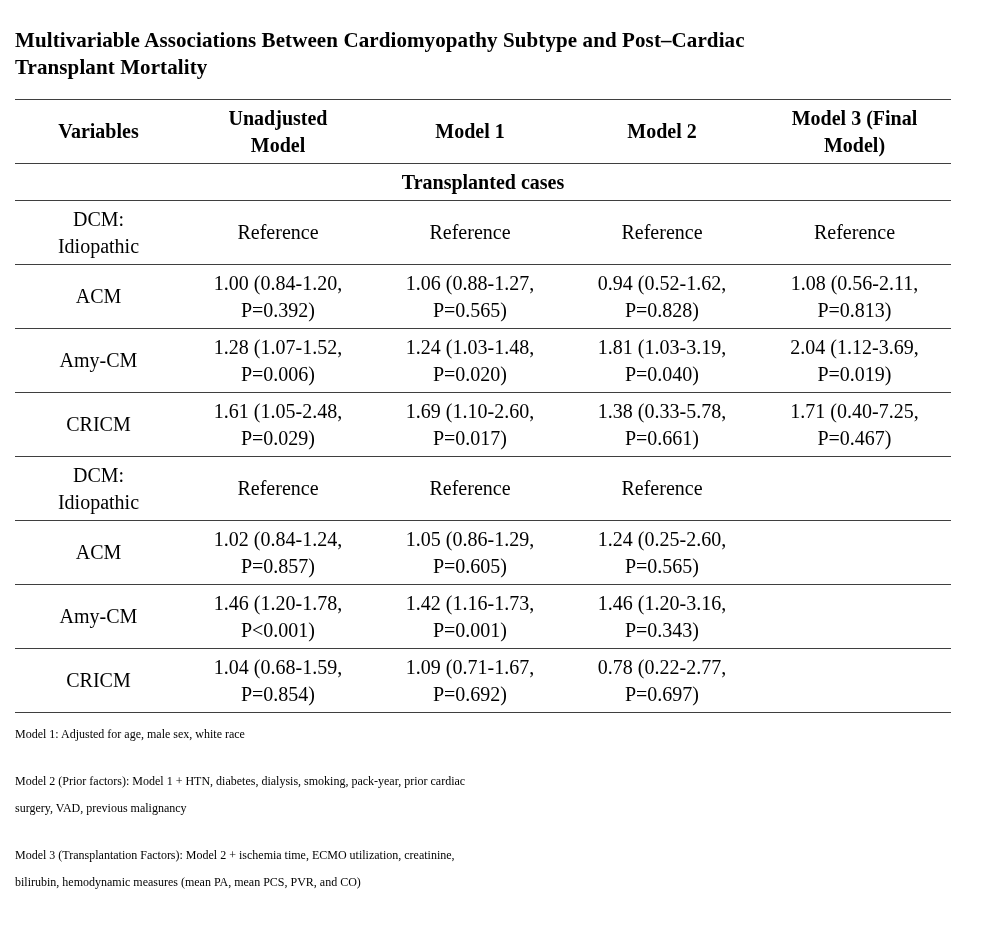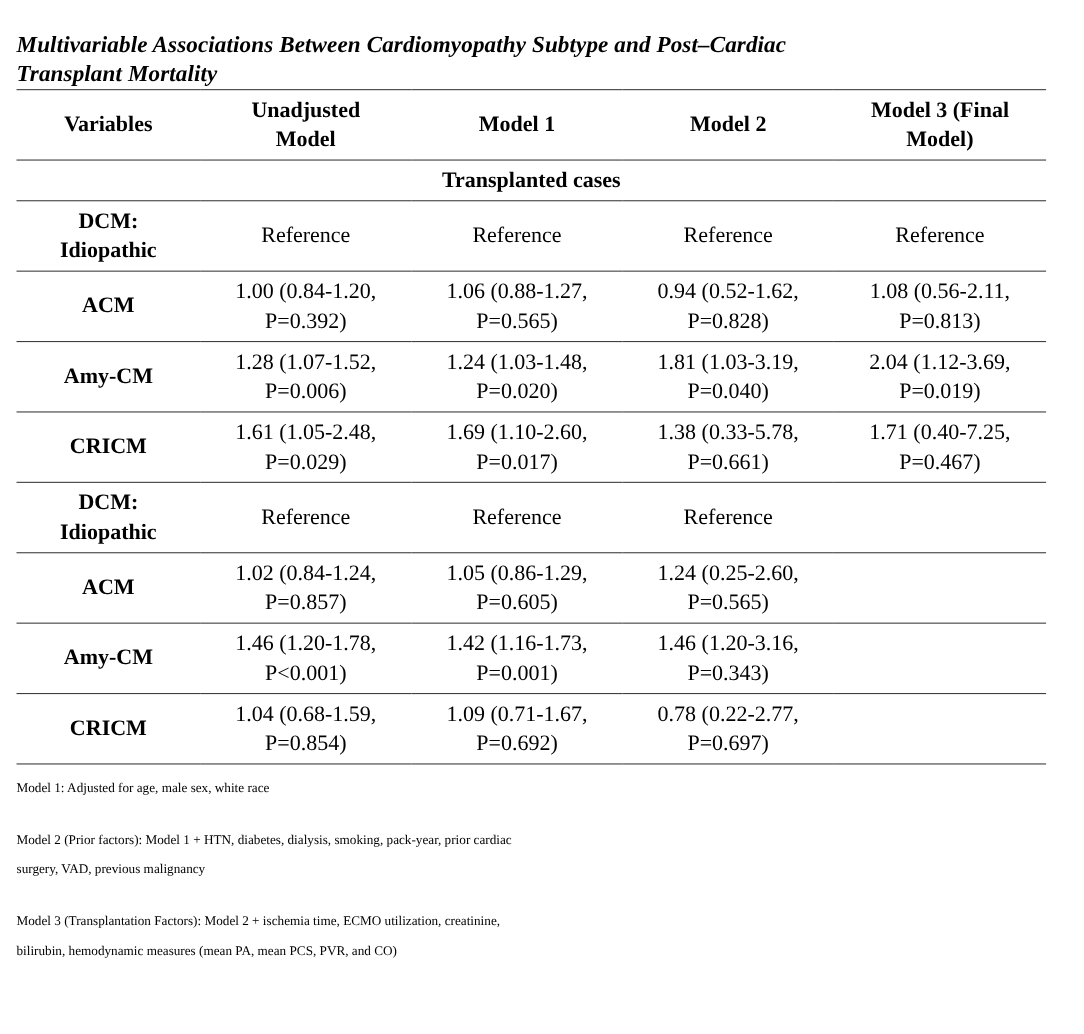--- a/index.html
+++ b/index.html
@@ -19,27 +19,26 @@
     padding: 27px 34px 0 15px;
     overflow: hidden;
   }
   .table-title {
     font-size: 21px;
     line-height: 27px;
     font-weight: bold;
     margin: 0 0 0 0;
     white-space: pre-line;
     letter-spacing: 0.1px;
-    font-style: italic;
   }
   table.results {
     border-collapse: collapse;
     table-layout: fixed;
     width: 936px;
-    margin-top: 0;
+    margin-top: 18px;
     border-top: 1px solid #3f3f3f;
   }
   table.results tr {
     border-bottom: 1px solid #3f3f3f;
   }
   table.results th,
   table.results td {
     font-size: 20px;
     line-height: 27px;
     text-align: center;
@@ -47,21 +46,21 @@
     padding: 4px 2px;
     white-space: pre-line;
     font-weight: normal;
     overflow: hidden;
   }
   table.results thead th {
     font-weight: bold;
     height: 55px;
   }
   table.results tbody th.var-cell {
-    font-weight: bold;
+    font-weight: normal;
   }
   table.results tr.section-row td {
     font-weight: bold;
     height: 28px;
     padding: 4px 2px;
   }
   table.results tr.data-row th,
   table.results tr.data-row td {
     height: 55px;
   }

